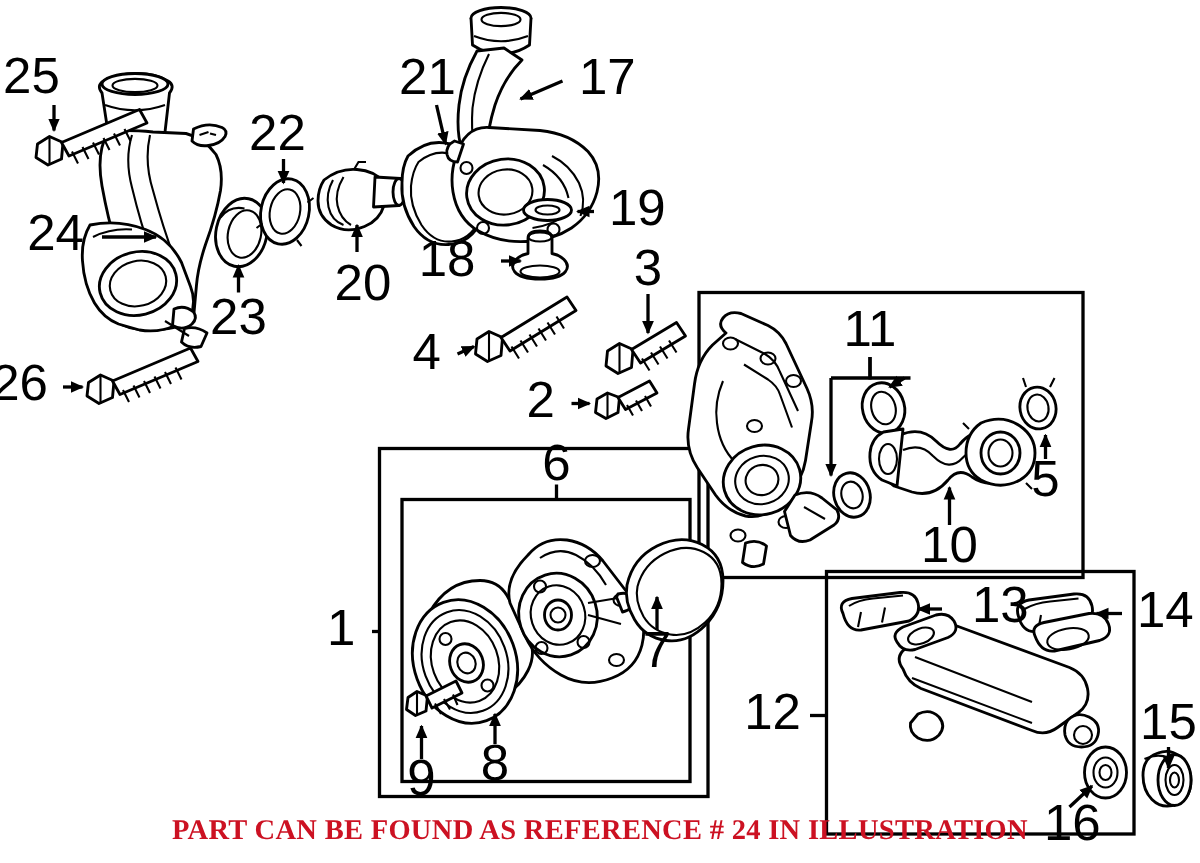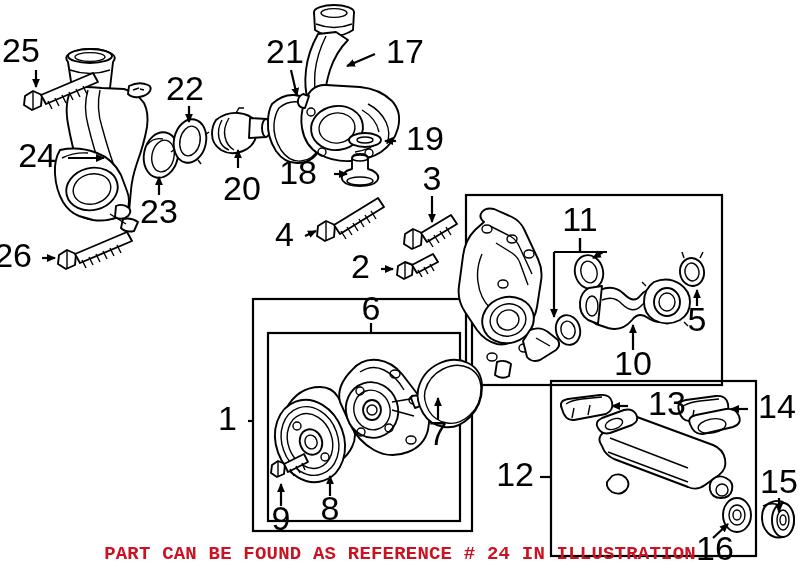--- a/index.html
+++ b/index.html
@@ -31,21 +31,21 @@
     font-weight: 400;
     dominant-baseline: middle;
   }
   .footer-note {
     position: absolute;
     left: 0;
     width: 800px;
     top: 543px;
     text-align: center;
     color: #cc1122;
-    font-family: Liberation Mono, monospace;
+    font-family: Liberation Serif, serif;
     font-weight: bold;
     font-size: 19px;
     letter-spacing: 0.2px;
     white-space: nowrap;
   }
   .ln { stroke: #000; stroke-width: 2.2; fill: none; stroke-linecap: butt; }
   .panel { stroke: #000; stroke-width: 2.2; fill: none; }
   .part { stroke: #000; stroke-width: 1.9; fill: #ffffff; stroke-linejoin: round; }
   .part-thin { stroke: #000; stroke-width: 1.4; fill: none; }
 </style>

